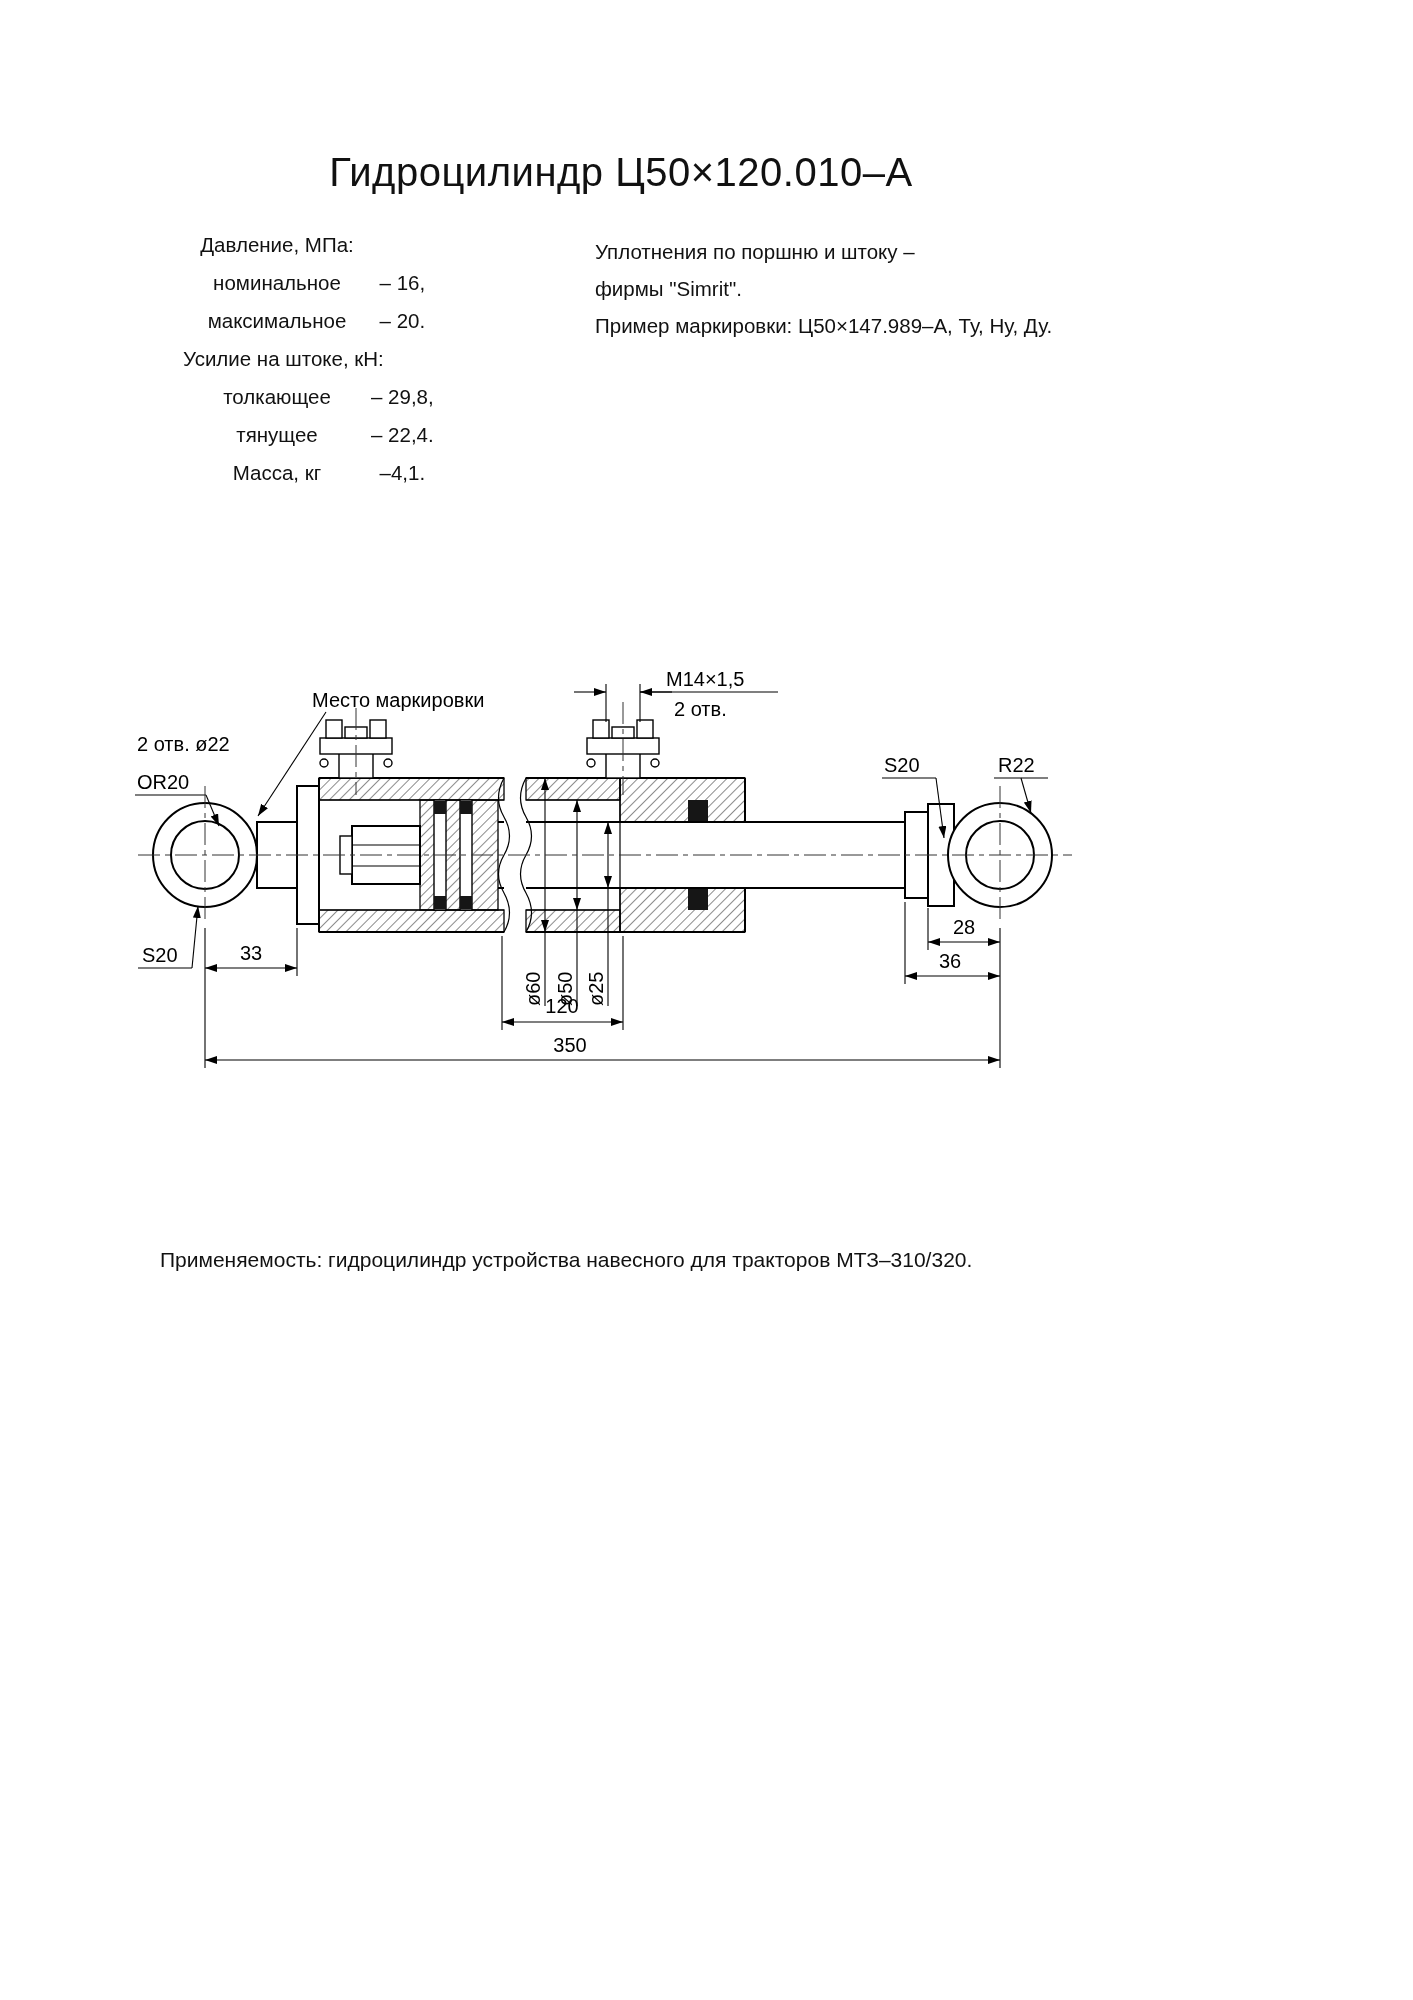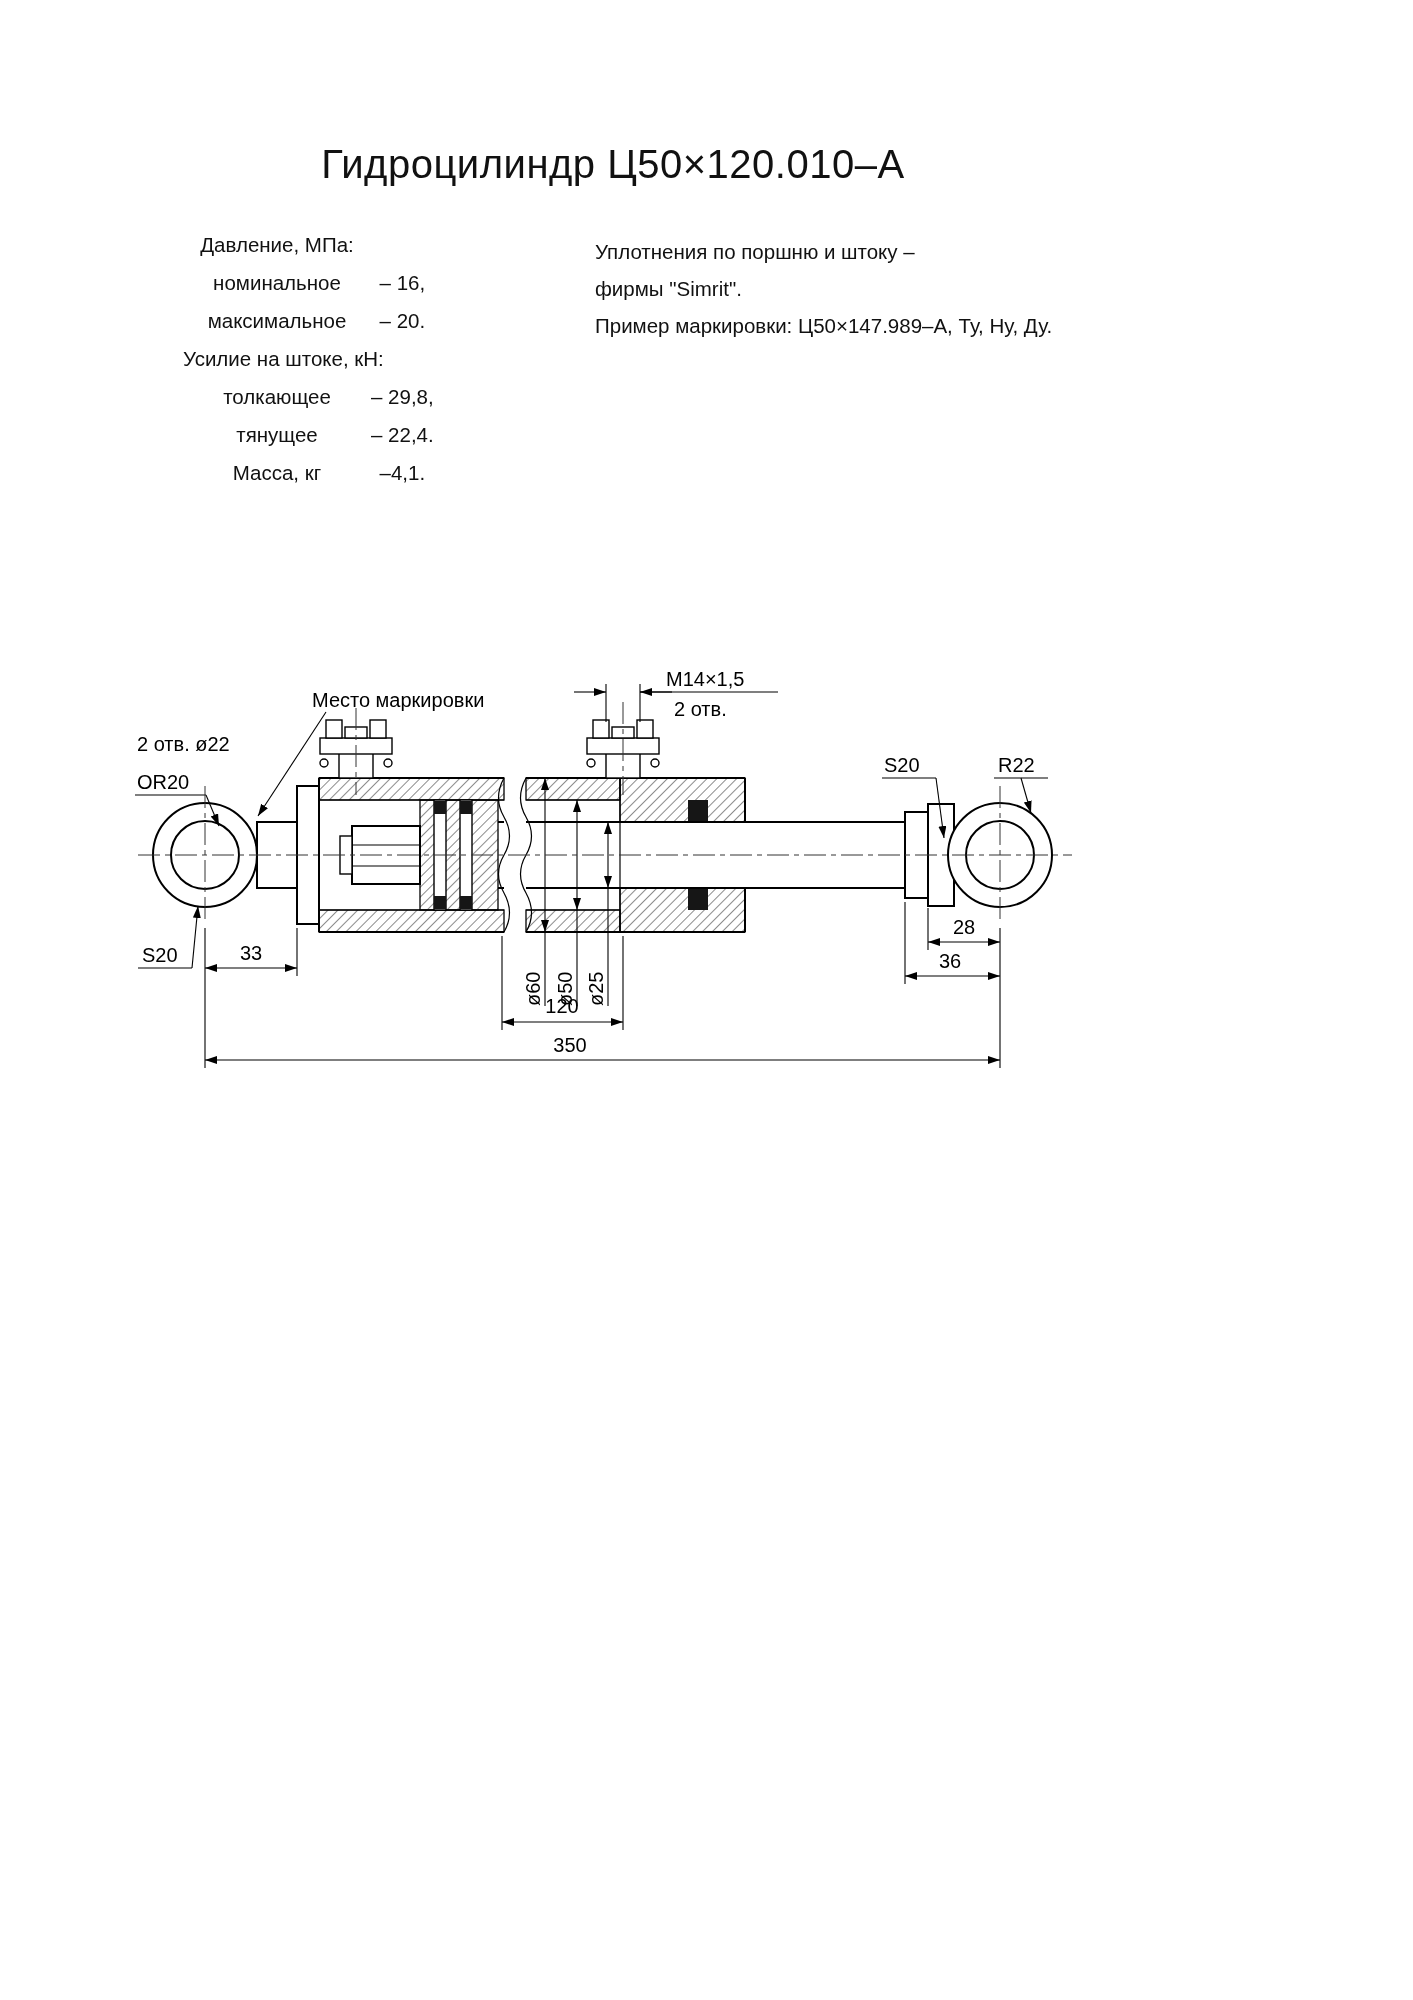--- a/index.html
+++ b/index.html
@@ -4,21 +4,21 @@
 <style>
   html,body{margin:0;padding:0;}
   body{
     width:1413px;height:2000px;background:#ffffff;position:relative;
     font-family:"Liberation Sans", sans-serif;color:#111;
     -webkit-font-smoothing:antialiased;
   }
   .page{position:absolute;inset:0;}
   .title{
     position:absolute;left:0;top:134px;width:1210px;text-align:center;
-    font-size:40px;font-weight:normal;margin:8px;letter-spacing:0.5px;
+    font-size:40px;font-weight:normal;margin:16px;letter-spacing:0.5px;
   }
   .specs{position:absolute;left:183px;top:226px;font-size:20.5px;text-align:center;}
   .srow{display:grid;grid-template-columns:188px auto;line-height:38px;white-space:nowrap;}
   .notes{position:absolute;left:595px;top:224px;font-size:20.5px;line-height:37px;white-space:nowrap;margin-top:9px;}
   .footer{position:absolute;left:160px;top:1248px;font-size:21px;white-space:nowrap;}
   svg{position:absolute;left:0;top:0;}
   .s2{stroke:#000;stroke-width:2;fill:none;}
   .s1{stroke:#000;stroke-width:1.2;fill:none;}
   .fw{fill:#fff;stroke:#000;stroke-width:2;}
   .fw1{fill:#fff;stroke:#000;stroke-width:1.4;}
@@ -225,14 +225,15 @@
       <text class="dt" x="964" y="934" text-anchor="middle">28</text>
       <text class="dt" x="950" y="968" text-anchor="middle">36</text>
       <text class="dt" x="562" y="1013" text-anchor="middle">120</text>
       <text class="dt" x="570" y="1052" text-anchor="middle">350</text>
       <text class="dt" transform="translate(540,1006) rotate(-90)">ø60</text>
       <text class="dt" transform="translate(572,1006) rotate(-90)">ø50</text>
       <text class="dt" transform="translate(603,1006) rotate(-90)">ø25</text>
     </g>
   </svg>
 
+  <div class="footer">Применяемость: гидроцилиндр устройства навесного для тракторов МТЗ–310/320.</div>
 
 </div>
 
 </body></html>

